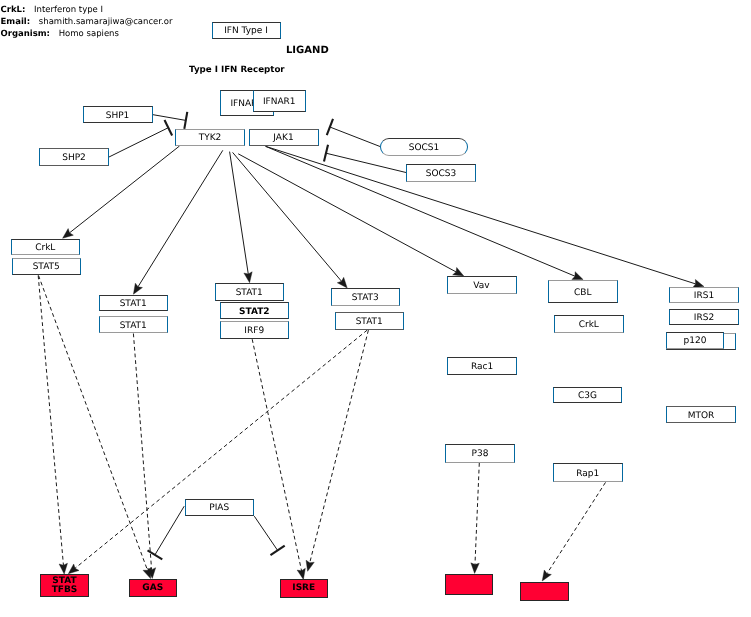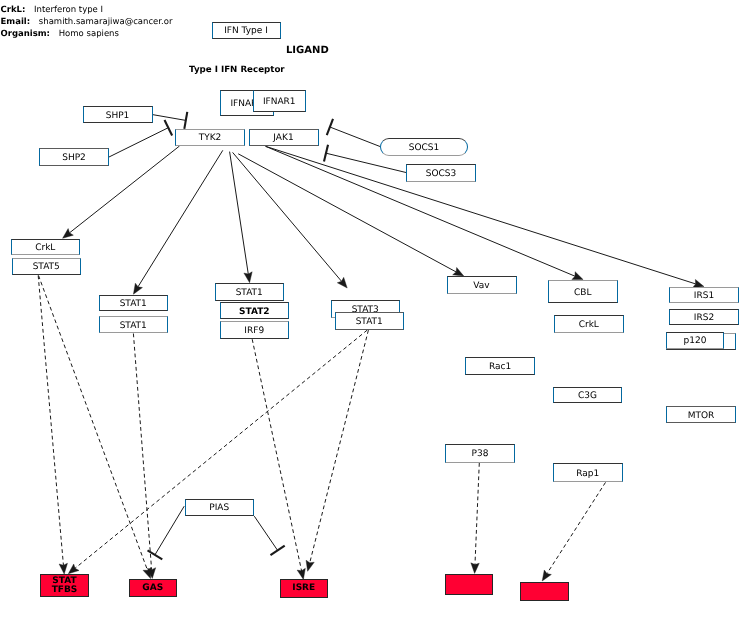--- a/index.html
+++ b/index.html
@@ -130,24 +130,24 @@
     <div class="node" style="left: 248.5px; top: 128.5px; width: 70px; height: 17px; border-top-color: rgb(90, 90, 90); border-bottom-color: rgb(90, 90, 90);">JAK1</div>
     <div class="node" style="left: 380px; top: 137.5px; width: 88px; height: 18px; border-top-color: rgb(51, 51, 51); border-bottom-color: rgb(154, 154, 154); border-radius: 9px;">SOCS1</div>
     <div class="node" style="left: 406px; top: 164px; width: 70px; height: 17.5px; border-top-color: rgb(51, 51, 51); border-bottom-color: rgb(154, 154, 154);">SOCS3</div>
     <div class="node" style="left: 11px; top: 238.5px; width: 68.5px; height: 16.5px; border-top-color: rgb(51, 51, 51); border-bottom-color: rgb(154, 154, 154);">CrkL</div>
     <div class="node" style="left: 12px; top: 257.5px; width: 68.5px; height: 17.5px; border-top-color: rgb(154, 154, 154); border-bottom-color: rgb(51, 51, 51);">STAT5</div>
     <div class="node" style="left: 98.5px; top: 294.5px; width: 69.5px; height: 16.5px; border-top-color: rgb(51, 51, 51); border-bottom-color: rgb(51, 51, 51);">STAT1</div>
     <div class="node" style="left: 98.5px; top: 316px; width: 69.5px; height: 17px; border-top-color: rgb(154, 154, 154); border-bottom-color: rgb(154, 154, 154);">STAT1</div>
     <div class="node" style="left: 214.5px; top: 283px; width: 69.5px; height: 18px; border-top-color: rgb(51, 51, 51); border-bottom-color: rgb(51, 51, 51);">STAT1</div>
     <div class="node" style="left: 219.5px; top: 302px; width: 69.5px; height: 17px; border-top-color: rgb(51, 51, 51); border-bottom-color: rgb(51, 51, 51); font-weight: bold;">STAT2</div>
     <div class="node" style="left: 219.5px; top: 321px; width: 69.5px; height: 17.5px; border-top-color: rgb(154, 154, 154); border-bottom-color: rgb(51, 51, 51);">IRF9</div>
-    <div class="node" style="left: 330.5px; top: 288px; width: 69.5px; height: 18px; border-top-color: rgb(51, 51, 51); border-bottom-color: rgb(154, 154, 154); margin-top: 12px;">STAT3</div>
+    <div class="node" style="left: 330.5px; top: 288px; width: 69.5px; height: 18px; border-top-color: rgb(51, 51, 51); border-bottom-color: rgb(154, 154, 154);">STAT3</div>
     <div class="node" style="left: 334.5px; top: 311.5px; width: 69.5px; height: 18px; border-top-color: rgb(90, 90, 90); border-bottom-color: rgb(90, 90, 90);">STAT1</div>
     <div class="node" style="left: 446.5px; top: 276px; width: 70px; height: 18px; border-top-color: rgb(51, 51, 51); border-bottom-color: rgb(154, 154, 154);">Vav</div>
-    <div class="node" style="left: 447px; top: 357px; width: 70px; height: 18px; border-top-color: rgb(51, 51, 51); border-bottom-color: rgb(51, 51, 51); margin-left: 18px;">Rac1</div>
+    <div class="node" style="left: 447px; top: 357px; width: 70px; height: 18px; border-top-color: rgb(51, 51, 51); border-bottom-color: rgb(51, 51, 51);">Rac1</div>
     <div class="node" style="left: 548px; top: 280px; width: 69.5px; height: 23px; border-top-color: rgb(154, 154, 154); border-bottom-color: rgb(51, 51, 51);">CBL</div>
     <div class="node" style="left: 554px; top: 315px; width: 69.5px; height: 18px; border-top-color: rgb(51, 51, 51); border-bottom-color: rgb(154, 154, 154);">CrkL</div>
     <div class="node" style="left: 553px; top: 386.5px; width: 69px; height: 16px; border-top-color: rgb(51, 51, 51); border-bottom-color: rgb(51, 51, 51);">C3G</div>
     <div class="node" style="left: 669px; top: 286.5px; width: 70px; height: 16.5px; border-top-color: rgb(154, 154, 154); border-bottom-color: rgb(154, 154, 154);">IRS1</div>
     <div class="node" style="left: 669px; top: 309px; width: 70px; height: 16px; border-top-color: rgb(51, 51, 51); border-bottom-color: rgb(51, 51, 51);">IRS2</div>
     <div class="node" style="left: 666px; top: 332.5px; width: 70px; height: 17px; border-top-color: rgb(154, 154, 154); border-bottom-color: rgb(51, 51, 51);">p85</div>
     <div class="node" style="left: 666px; top: 332px; width: 58px; height: 16.5px; border-top-color: rgb(51, 51, 51); border-bottom-color: rgb(154, 154, 154); text-align: right;">p120</div>
     <div class="node" style="left: 666px; top: 406px; width: 70px; height: 17px; border-top-color: rgb(90, 90, 90); border-bottom-color: rgb(90, 90, 90);">MTOR</div>
     <div class="node" style="left: 445px; top: 444px; width: 70px; height: 18.5px; border-top-color: rgb(51, 51, 51); border-bottom-color: rgb(154, 154, 154);">P38</div>
     <div class="node" style="left: 553px; top: 463px; width: 69.5px; height: 19px; border-top-color: rgb(51, 51, 51); border-bottom-color: rgb(154, 154, 154);">Rap1</div>

